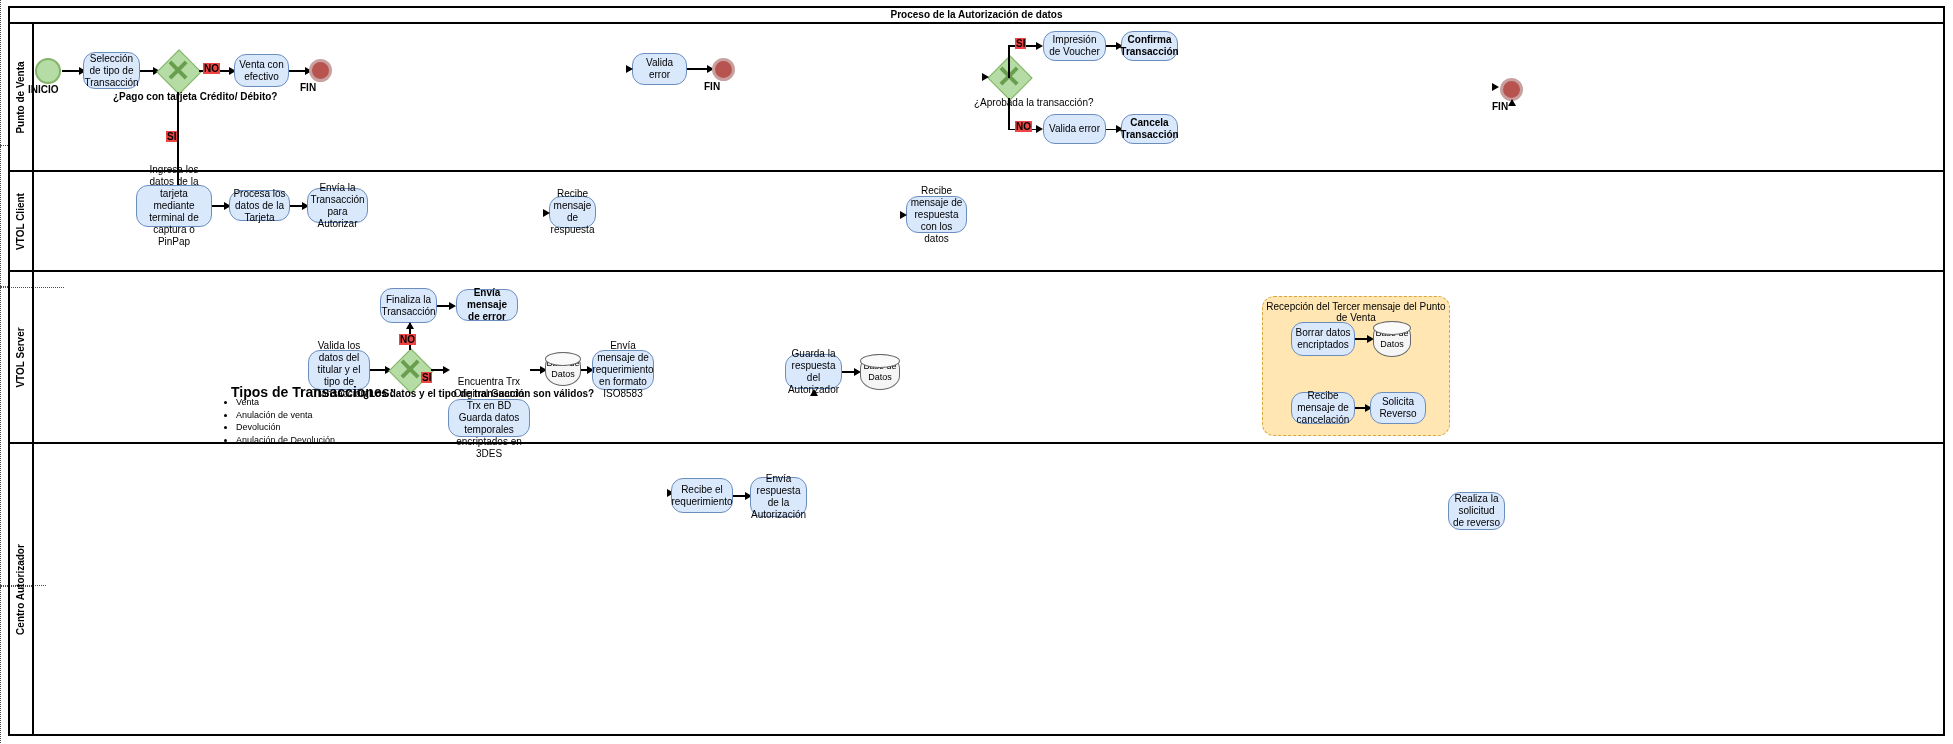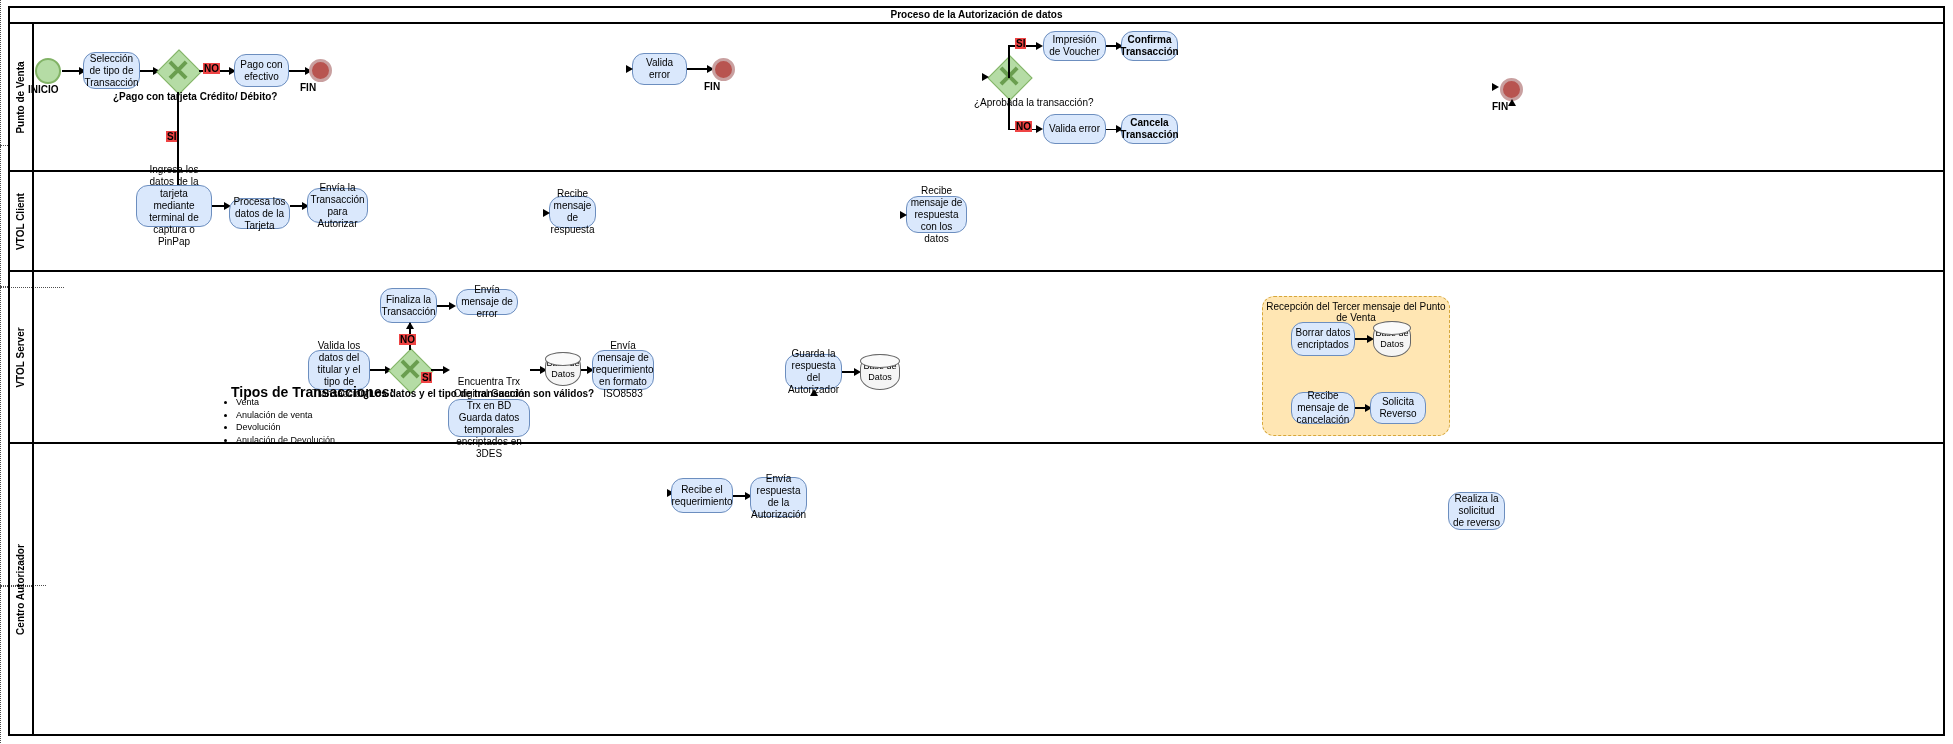--- a/index.html
+++ b/index.html
@@ -107,21 +107,21 @@
 
   <div class="gw" style="left:157px;top:50px;">
     <div class="dia"></div>
     <div class="xm">✕</div>
   </div>
   <div class="gw-label bold" style="left:113px;top:91px;width:130px;">¿Pago con tarjeta Crédito/ Débito?</div>
 
   <div class="ln lnh" style="left:199px;top:70.2px;width:32px;"></div>
   <div class="edge-lbl" style="left:203px;top:63px;">NO</div>
   <div class="ar ar-r" style="left:229px;top:66.5px;"></div>
-  <div class="task" style="left:234px;top:54px;width:55px;height:33px;">Pago con efectivo</div>
+  <div class="task" style="left:234px;top:54px;width:55px;height:33px;">Venta con efectivo</div>
   <div class="ln lnh" style="left:289px;top:70.2px;width:19px;"></div>
   <div class="ar ar-r" style="left:305px;top:66.5px;"></div>
   <div class="ev ev-end" style="left:309px;top:59px;width:23px;height:23px;"></div>
   <div class="ev-label" style="left:300px;top:82px;width:40px;">FIN</div>
 
   <div class="ln lnv" style="left:177.2px;top:92px;height:123px;"></div>
   <div class="edge-lbl" style="left:166px;top:131px;">SI</div>
   <div class="ar ar-d" style="left:173.5px;top:210px;"></div>
 
   <div class="task" style="left:632px;top:53px;width:55px;height:32px;">Valida error</div>
@@ -173,39 +173,39 @@
   <div class="ev ev-end" style="left:1500px;top:78px;width:23px;height:23px;"></div>
   <div class="ev-label" style="left:1492px;top:101px;width:40px;">FIN</div>
 
   <div class="ar ar-u" style="left:1507.5px;top:99px;"></div>
 
   <div class="ar ar-r" style="left:1492px;top:82.5px;"></div>
 
   <div class="task" style="left:136px;top:185px;width:76px;height:42px;">Ingresa los datos de la tarjeta mediante terminal de captura o PinPap</div>
   <div class="ln lnh" style="left:212px;top:205.2px;width:14px;"></div>
   <div class="ar ar-r" style="left:224px;top:201.5px;"></div>
-  <div class="task" style="left:229px;top:190px;width:61px;height:31px;margin-top:8px;">Procesa los datos de la Tarjeta</div>
+  <div class="task" style="left:229px;top:190px;width:61px;height:31px;">Procesa los datos de la Tarjeta</div>
   <div class="ln lnh" style="left:290px;top:205.2px;width:14px;"></div>
   <div class="ar ar-r" style="left:302px;top:201.5px;"></div>
   <div class="task" style="left:307px;top:188px;width:61px;height:35px;">Envía la Transacción para Autorizar</div>
 
   <div class="ar ar-d" style="left:333.5px;top:352px;"></div>
 
   <div class="task" style="left:549px;top:196px;width:47px;height:32px;">Recibe mensaje de respuesta</div>
   <div class="ar ar-r" style="left:543px;top:208.5px;"></div>
 
   <div class="dh" style="left:528px;top:312px;width:0px;"></div>
 
   <div class="task" style="left:906px;top:196px;width:61px;height:37px;">Recibe mensaje de respuesta con los datos</div>
   <div class="ar ar-r" style="left:900px;top:210.5px;"></div>
 
   <div class="task" style="left:380px;top:288px;width:57px;height:35px;">Finaliza la Transacción</div>
   <div class="ln lnh" style="left:437px;top:305.2px;width:14px;"></div>
   <div class="ar ar-r" style="left:449px;top:301.5px;"></div>
-  <div class="task" style="left:456px;top:289px;width:62px;height:26px;">Envía mensaje de error</div>
+  <div class="task" style="left:456px;top:289px;width:62px;height:32px;font-weight:bold;">Envía mensaje de error</div>
 
   <div class="task" style="left:308px;top:350px;width:62px;height:40px;">Valida los datos del titular y el tipo de Transacción</div>
   <div class="ln lnh" style="left:370px;top:369.2px;width:17px;"></div>
   <div class="ar ar-r" style="left:385px;top:365.5px;"></div>
 
   <div class="gw" style="left:389px;top:349px;">
     <div class="dia"></div>
     <div class="xm">✕</div>
   </div>
   <div class="gw-label bold" style="left:363px;top:388px;width:95px;">¿Los datos y el tipo de transacción son válidos?</div>

